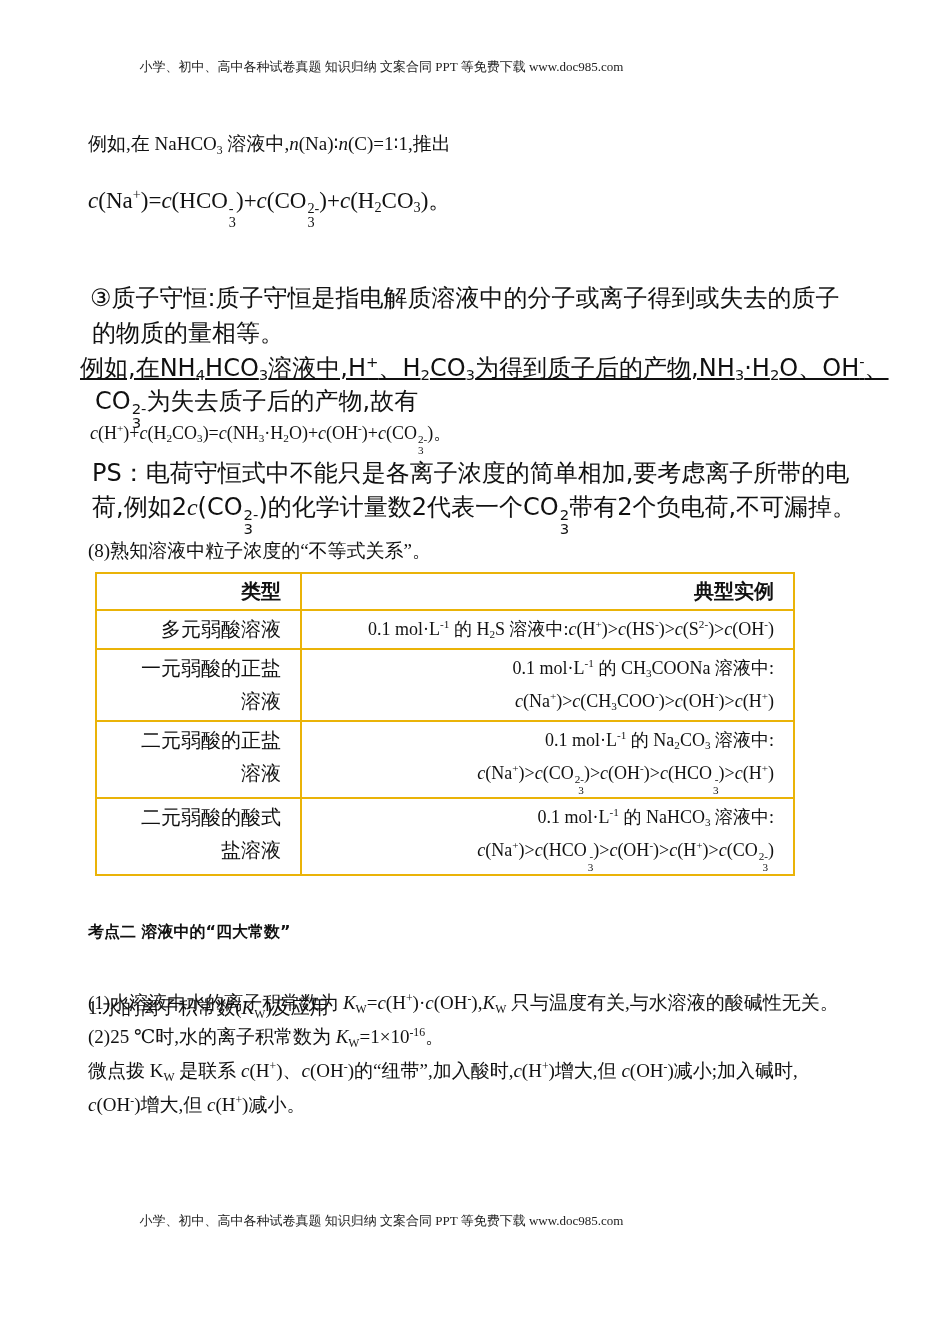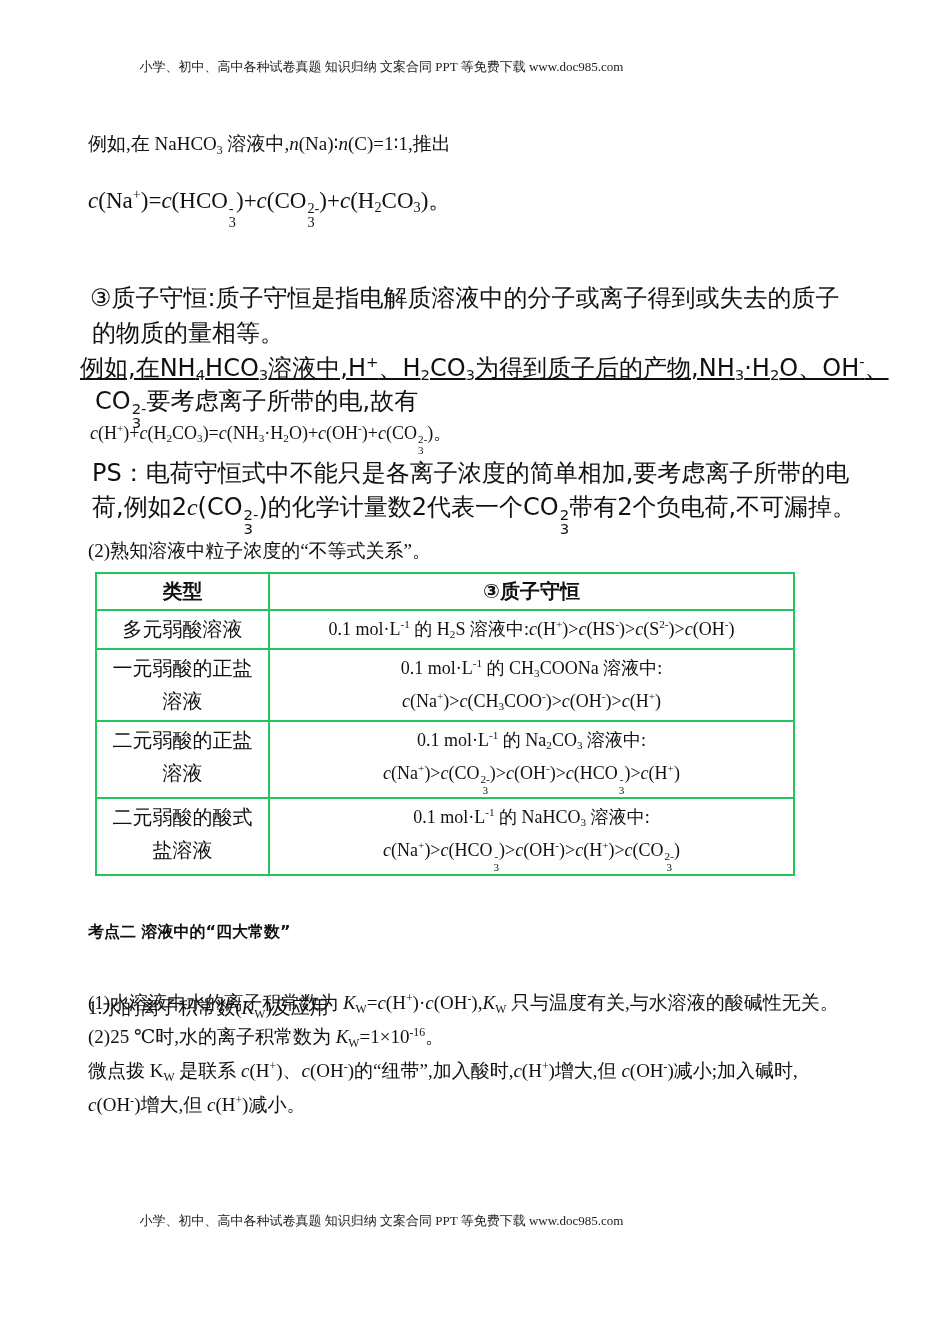--- a/index.html
+++ b/index.html
@@ -13,22 +13,22 @@
   .t19 { font-size: 24px; line-height: 26px; font-family: "DejaVu Sans", "Liberation Sans", sans-serif; font-weight: normal; }
   i.v { font-style: italic; }
   sub, sup { font-size: 0.62em; line-height: 0; }
   sup { vertical-align: 0.6em; }
   sub { vertical-align: -0.3em; }
   .stack { display: inline-flex; flex-direction: column; vertical-align: -0.35em;
            font-size: 0.62em; line-height: 0.95em; margin-left: 1px; }
   .bold { font-weight: bold; font-family: "DejaVu Sans", "Liberation Sans", sans-serif; }
   table.ineq { position: absolute; left: 95px; top: 572px; width: 700px;
                border-collapse: collapse; font-size: 20px; }
-  table.ineq td, table.ineq th { border: 2px solid #22c55e; padding: 2px 3px; vertical-align: top;
-               text-align: center; font-weight: normal; line-height: 33px; }
+  table.ineq td, table.ineq th { border: 2px solid #eab308; padding: 2px 19px; vertical-align: top;
+               text-align: right; font-weight: normal; line-height: 33px; }
   table.ineq th { font-family: "DejaVu Sans", "Liberation Sans", sans-serif; font-size: 20px; font-weight: bold; height: 31px; line-height: 31px; }
   table.ineq td.c1 { width: 165px; font-family: "DejaVu Sans", sans-serif; font-size: 20px; }
   table.ineq td.c2 { font-size: 18px; }
 </style>
 </head>
 <body>
 
 <div class="abs hdr">小学、初中、高中各种试卷真题 知识归纳 文案合同 PPT 等免费下载   www.doc985.com</div>
 
 <div class="abs t16" style="left:88px; top:133px;">
@@ -43,44 +43,44 @@
       <span>3</span>
     </span>)+<i class="v">c</i>(H<sub>2</sub>CO<sub>3</sub>)。
 </div>
 
 <div class="abs t19" style="left:90px; top:285px;">③质子守恒:质子守恒是指电解质溶液中的分子或离子得到或失去的质子</div>
 <div class="abs t19" style="left:92px; top:320px;">的物质的量相等。</div>
 <div class="abs t19" style="left:80px; top:355px;text-decoration:underline;">例如,在NH<sub>4</sub>HCO<sub>3</sub>溶液中,H<sup>+</sup>、H<sub>2</sub>CO<sub>3</sub>为得到质子后的产物,NH<sub>3</sub>·H<sub>2</sub>O、OH<sup>-</sup>、</div>
 <div class="abs t19" style="left:95px; top:388px;">CO<span class="stack">
       <span>2-</span>
       <span>3</span>
-    </span><span>要考虑离子所带的电,故有</span></div>
+    </span><span>为失去质子后的产物,故有</span></div>
 <div class="abs t16" style="left:90px; top:422px; font-size:18px;">
   <i class="v">c</i>(H<sup>+</sup>)+<i class="v">c</i>(H<sub>2</sub>CO<sub>3</sub>)=<i class="v">c</i>(NH<sub>3</sub>·H<sub>2</sub>O)+<i class="v">c</i>(OH<sup>-</sup>)+<i class="v">c</i>(CO<span class="stack">
       <span>2-</span>
       <span>3</span>
     </span>)。
 </div>
 
 <div class="abs t19" style="left:92px; top:460px;"><span>PS</span><span>：电荷守恒式中不能只是各离子浓度的简单相加,要考虑离子所带的电</span></div>
 <div class="abs t19" style="left:92px; top:494px;">荷,例如2<i class="v" style="font-family:'Liberation Serif',serif;">c</i>(CO<span class="stack">
       <span>2-</span>
       <span>3</span>
     </span>)的化学计量数2代表一个CO<span class="stack">
       <span>2</span>
       <span>3</span>
     </span>带有2个负电荷,不可漏掉。</div>
 
-<div class="abs t16" style="left:88px; top:540px;">(2)熟知溶液中粒子浓度的“不等式关系”。</div>
+<div class="abs t16" style="left:88px; top:540px;">(8)熟知溶液中粒子浓度的“不等式关系”。</div>
 
 <table class="ineq">
   <tbody>
       <tr>
     <th>类型</th>
-    <th>③质子守恒</th>
+    <th>典型实例</th>
   </tr>
   <tr>
     <td class="c1">多元弱酸溶液</td>
     <td class="c2">0.1 mol·L<sup>-1</sup> 的 H<sub>2</sub>S 溶液中:<i class="v">c</i>(H<sup>+</sup>)&gt;<i class="v">c</i>(HS<sup>-</sup>)&gt;<i class="v">c</i>(S<sup>2-</sup>)&gt;<i class="v">c</i>(OH<sup>-</sup>)</td>
   </tr>
   <tr>
     <td class="c1">一元弱酸的正盐<br>溶液</td>
     <td class="c2">0.1 mol·L<sup>-1</sup> 的 CH<sub>3</sub>COONa 溶液中:<br><i class="v">c</i>(Na<sup>+</sup>)&gt;<i class="v">c</i>(CH<sub>3</sub>COO<sup>-</sup>)&gt;<i class="v">c</i>(OH<sup>-</sup>)&gt;<i class="v">c</i>(H<sup>+</sup>)</td>
   </tr>
   <tr>

